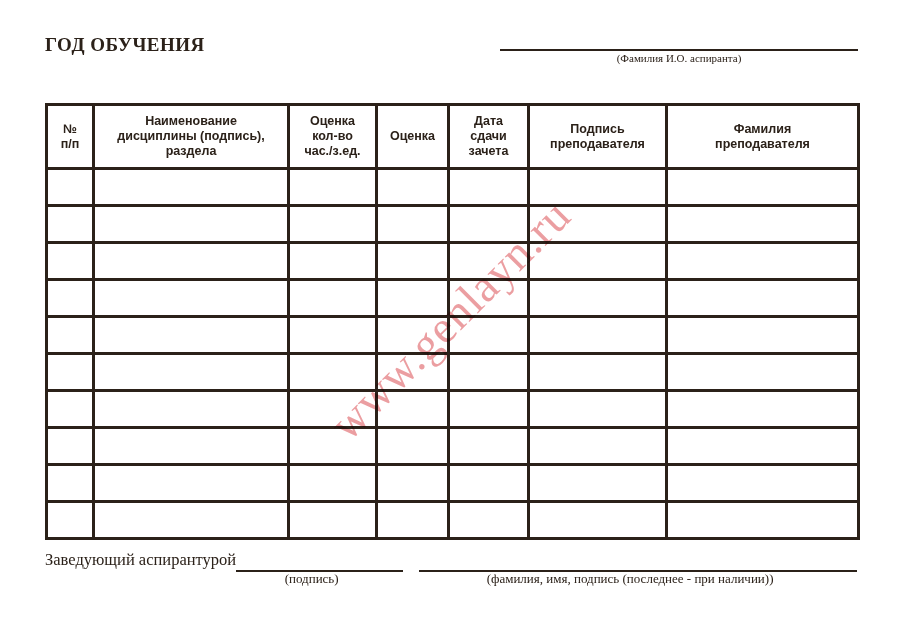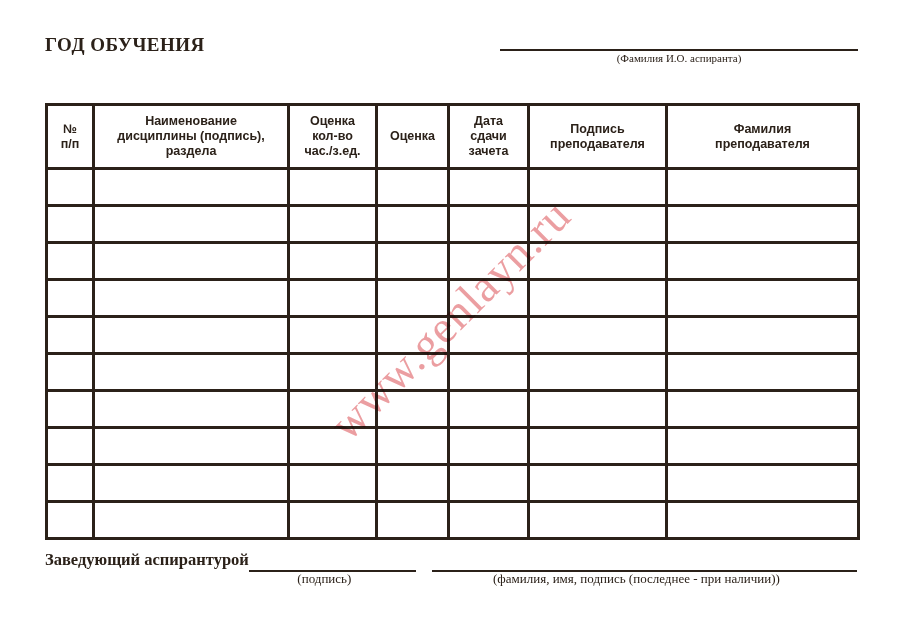--- a/index.html
+++ b/index.html
@@ -110,21 +110,21 @@
   .footer {
     position: absolute;
     left: 45px;
     top: 546px;
     width: 812px;
     display: flex;
     align-items: flex-end;
   }
   .footer-label {
     font-size: 16.5px;
-    font-weight: bold;
+    font-weight: normal;
     white-space: nowrap;
     padding-bottom: 2px;
   }
   .sig-field {
     position: relative;
     border-bottom: 2px solid #2b2119;
     height: 24px;
   }
   .sig-field.signature { width: 167px; }
   .sig-gap { width: 16px; }

